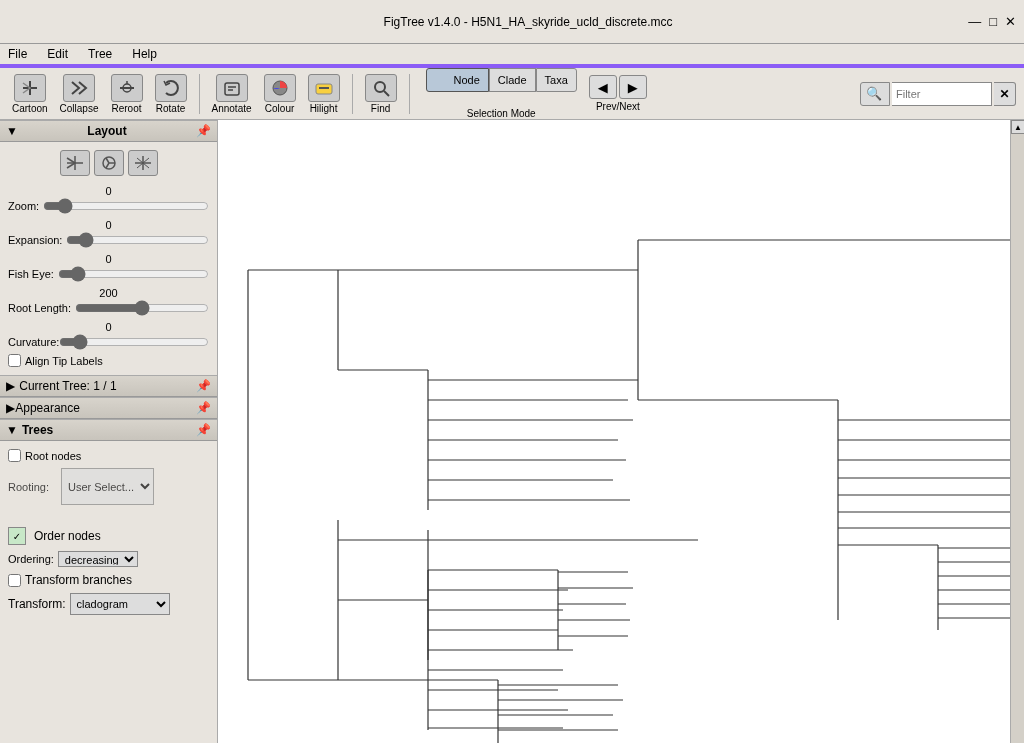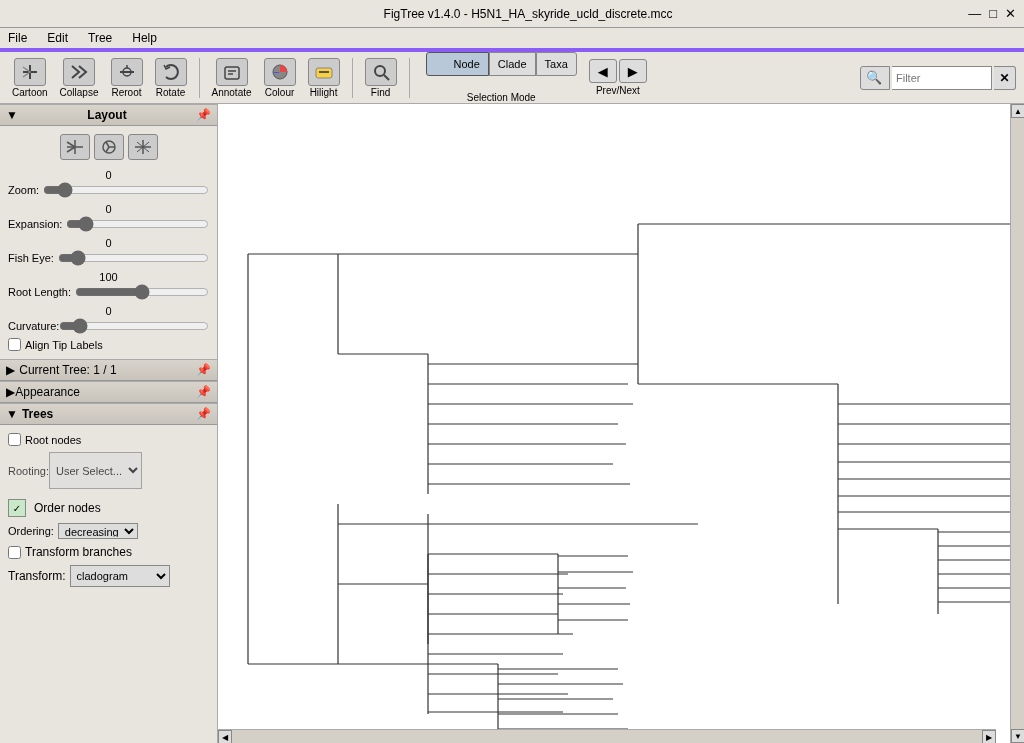--- a/index.html
+++ b/index.html
@@ -1,21 +1,21 @@
 <!DOCTYPE html>
 <html><head>
   <meta charset="utf-8">
   <style>
     * { box-sizing: border-box; margin: 0; padding: 0; }
     body { font-family: 'Arial', sans-serif; font-size: 12px; background: #d4d0c8; overflow: hidden; width: 1024px; height: 743px; }
 
     
     #titlebar {
       background: #e8e4de;
-      height: 28px;
+      height: 44px;
       display: flex;
       align-items: center;
       justify-content: space-between;
       padding: 0 8px;
       border-bottom: 1px solid #999;
     }
     #titlebar-title { flex: 1; text-align: center; font-size: 12px; }
     #titlebar-controls { display: flex; gap: 8px; font-size: 13px; }
     #titlebar-controls span { cursor: pointer; }
 
@@ -256,22 +256,22 @@
     .trees-checkbox-row {
       display: flex;
       align-items: center;
       gap: 4px;
       margin-bottom: 6px;
     }
     .trees-checkbox-row label { font-size: 11px; }
     .rooting-row {
       display: flex;
       align-items: center;
-      gap: 0;
-      margin-bottom: 10px;
+      gap: 12px;
+      margin-bottom: 22px;
       opacity: 0.7;
     }
     .rooting-row label { font-size: 11px; }
     .rooting-select {
       font-size: 11px;
       padding: 1px 2px;
       border: 1px solid #888;
       background: #ddd;
       height: 37px;
     }
@@ -551,21 +551,21 @@
 
       <div class="slider-row">
         <div style="text-align:center;"><span class="slider-value">0</span></div>
         <div style="display:flex;align-items:center;gap:4px;">
           <span class="slider-label">Fish Eye:</span>
           <input type="range" value="0" min="-10" max="100" style="flex: 1 1 0%;">
         </div>
       </div>
 
       <div class="slider-row">
-        <div style="text-align:center;"><span class="slider-value">100</span></div>
+        <div style="text-align:center;"><span class="slider-value">200</span></div>
         <div style="display:flex;align-items:center;gap:4px;">
           <span class="slider-label">Root Length:</span>
           <input type="range" value="100" min="0" max="200" style="flex: 1 1 0%;">
         </div>
       </div>
 
       <div class="slider-row">
         <div style="text-align:center;"><span class="slider-value">0</span></div>
         <div style="display:flex;align-items:center;gap:0;">
           <span class="slider-label">Curvature:</span>

